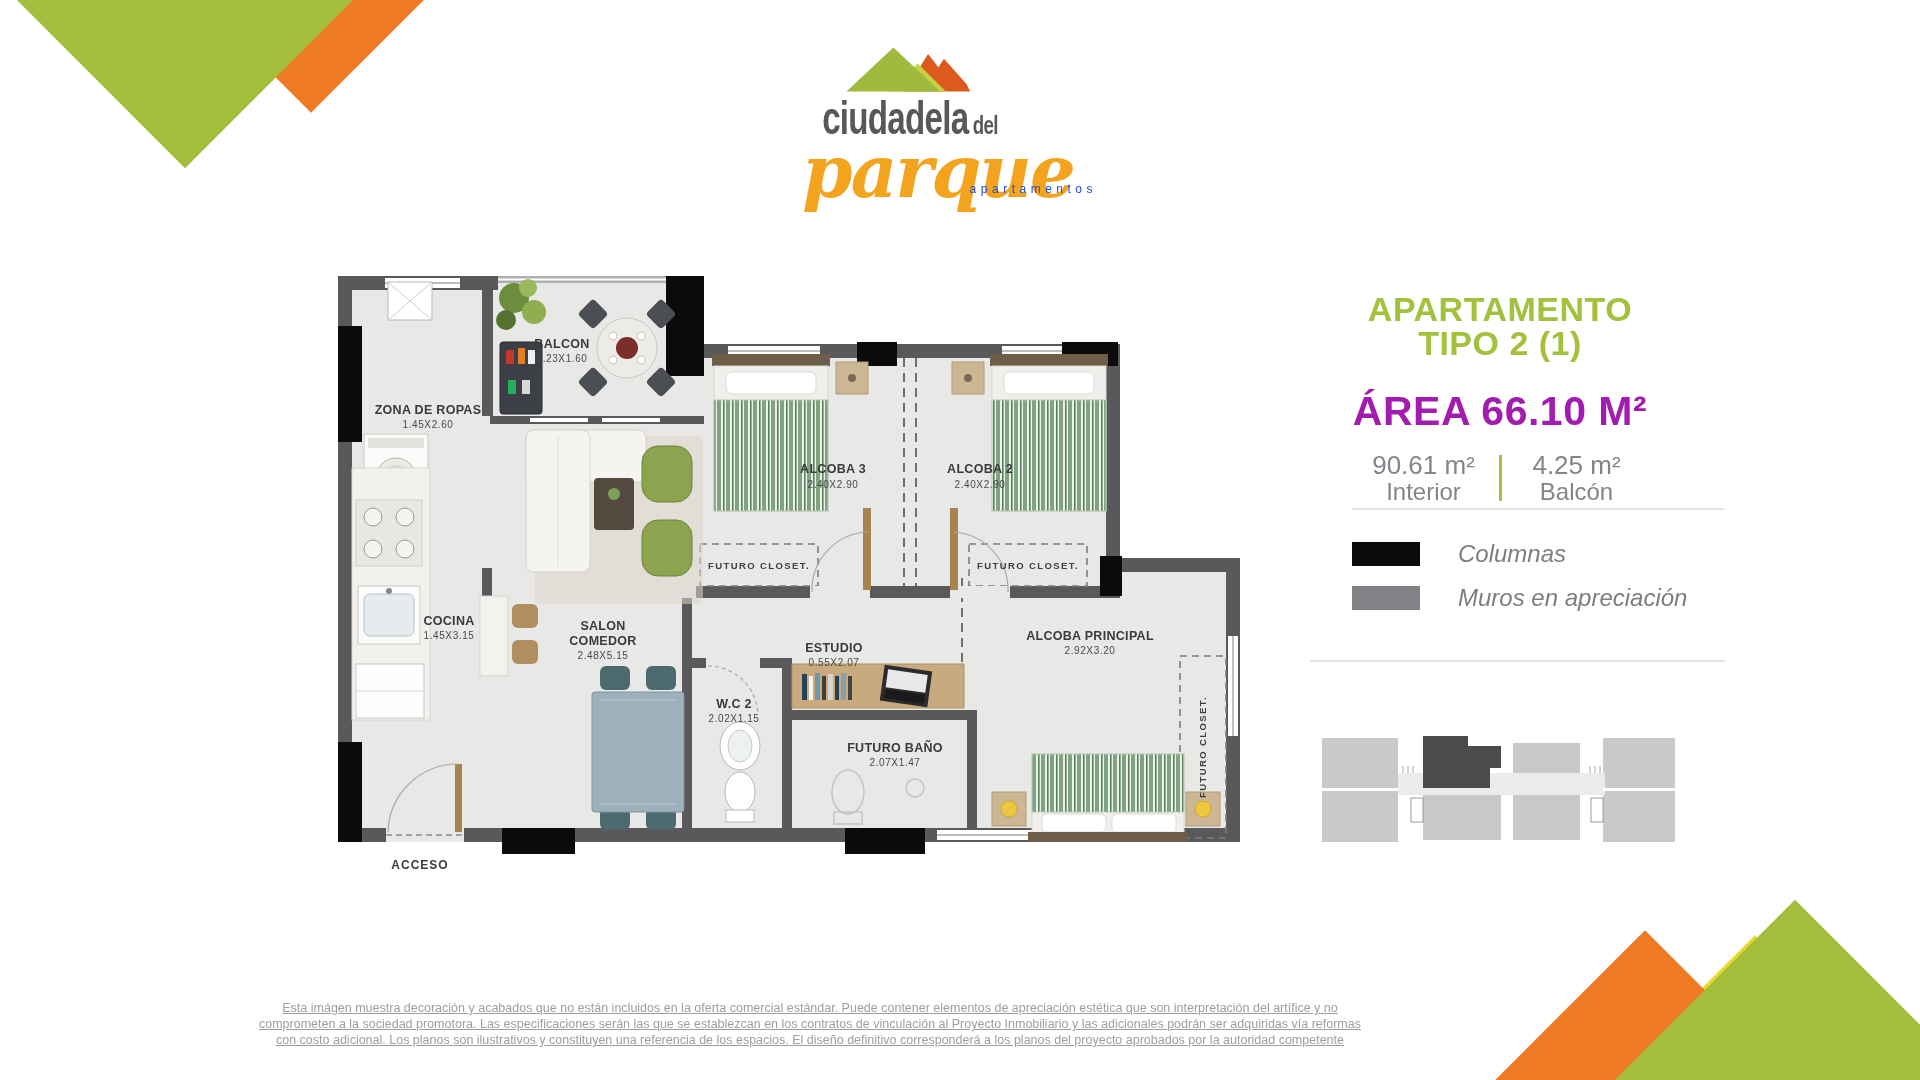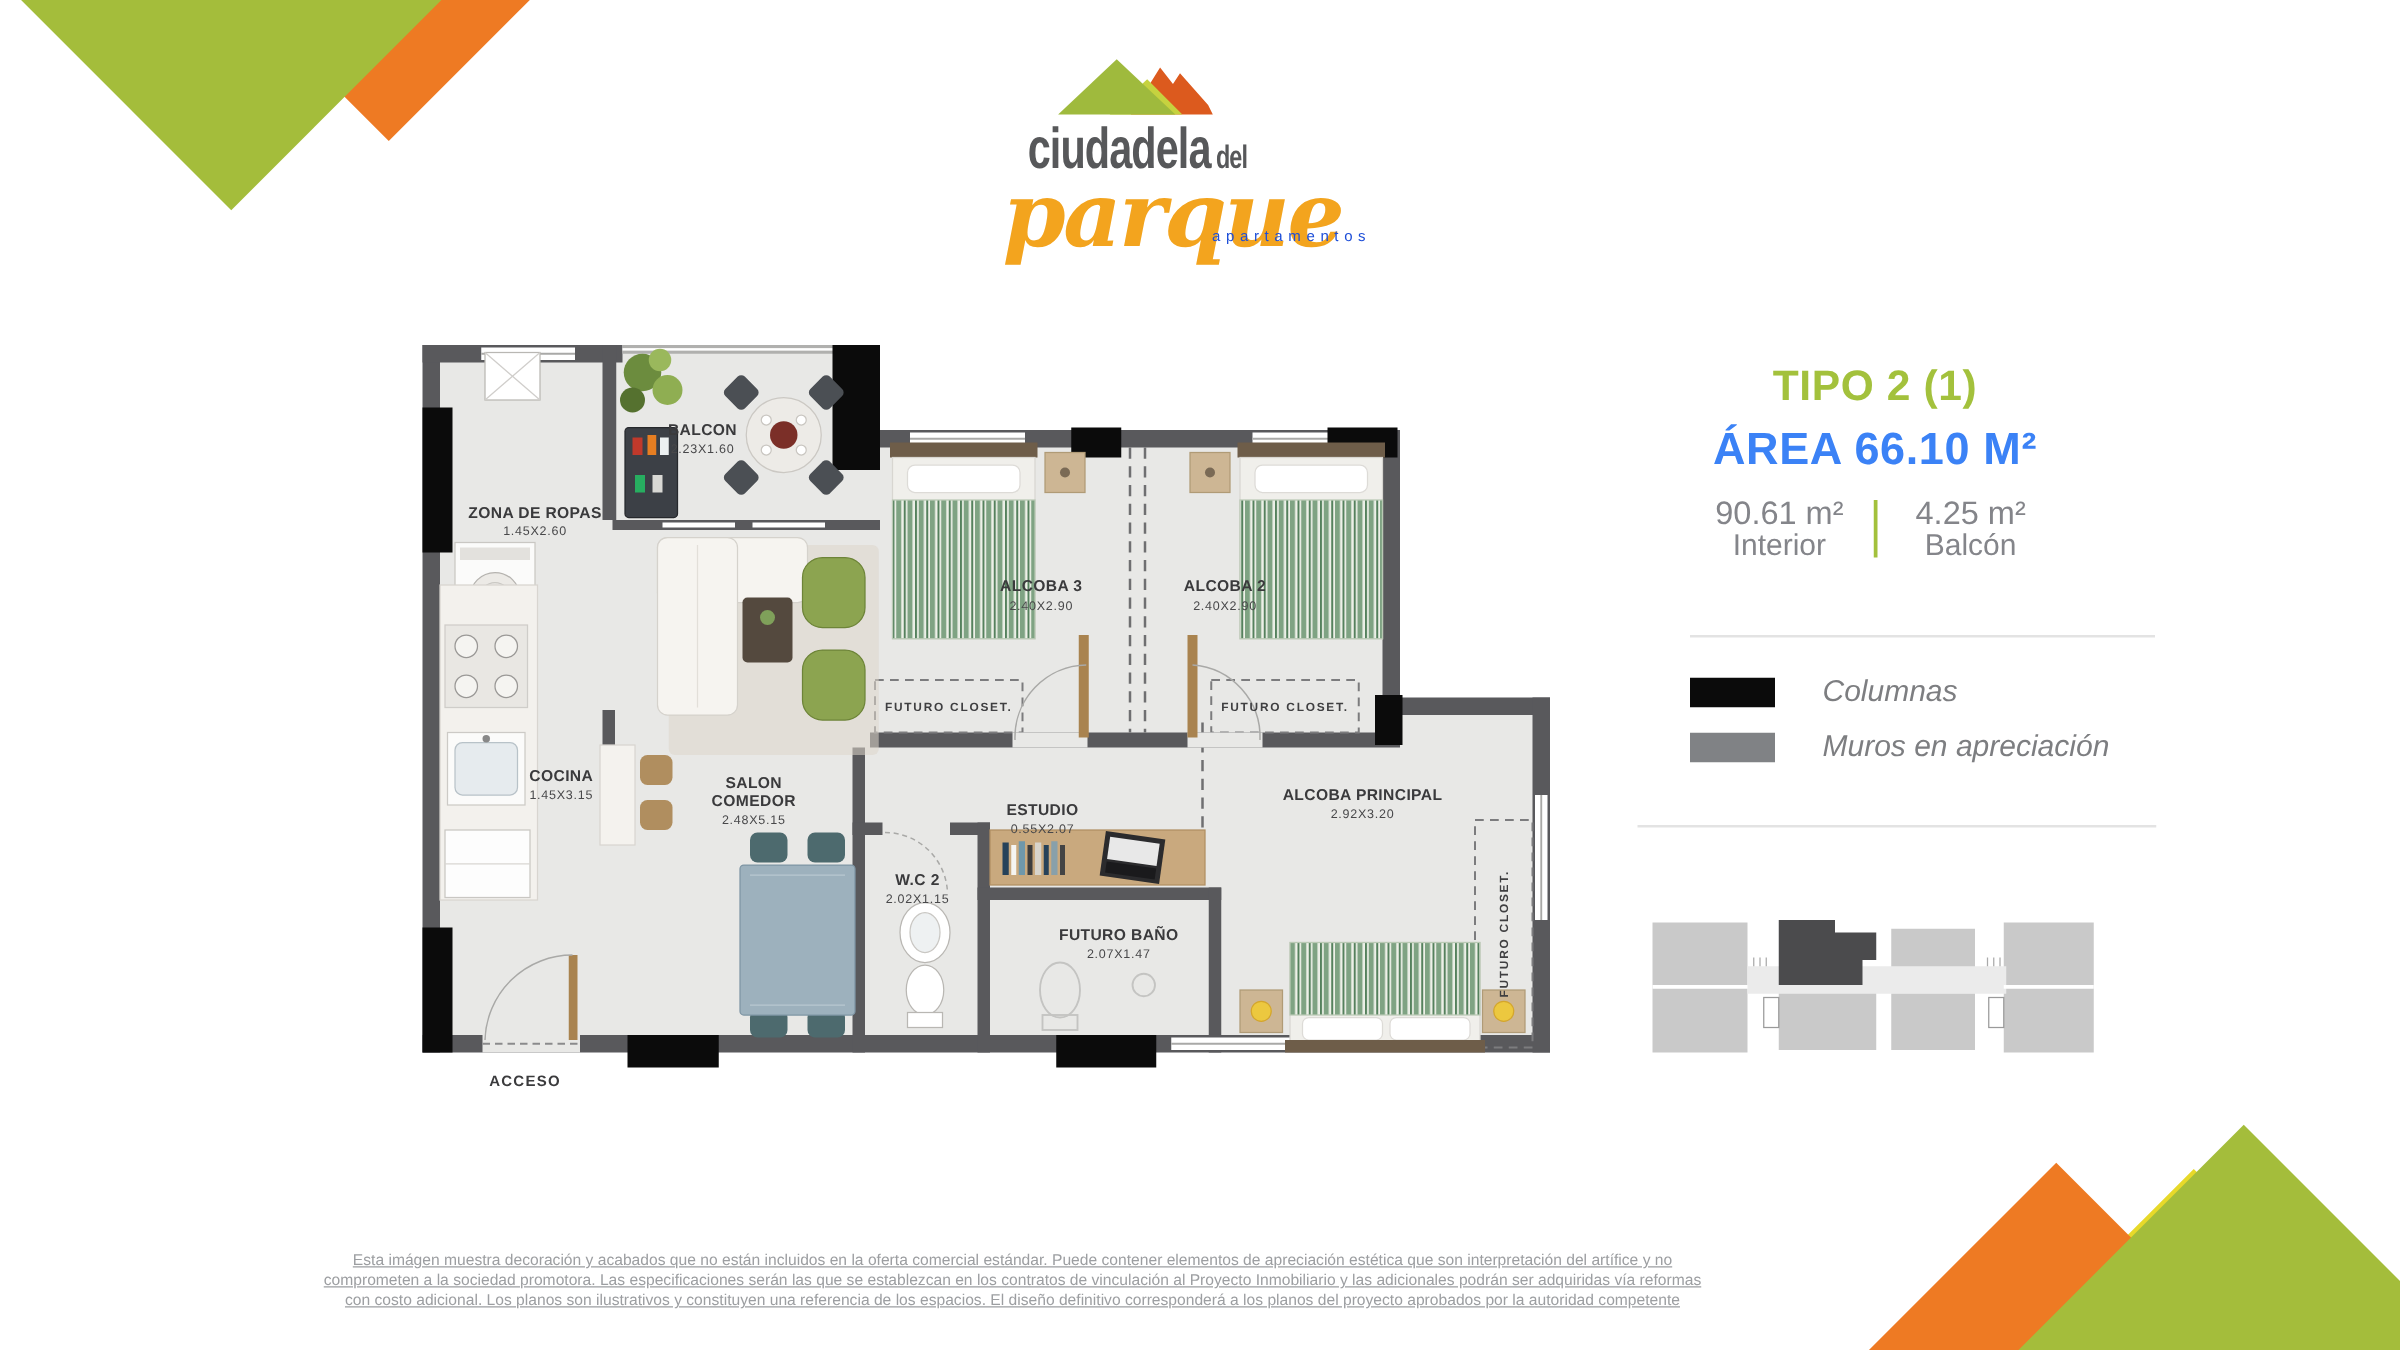--- a/index.html
+++ b/index.html
@@ -18,21 +18,21 @@
   .logo-name-inner{display:inline-block;transform:scaleX(0.72);transform-origin:center;
     font-weight:800;font-size:46px;letter-spacing:-1px;line-height:44px;}
   .logo-name-inner .del{font-size:26px;font-weight:800;margin-left:6px;}
   .logo-script{font-family:"DejaVu Serif",serif;font-style:italic;font-weight:700;font-size:72px;
     color:#f3a41e;text-align:center;margin-top:-12px;letter-spacing:-2px;transform:translateX(-34px);line-height:74px;}
   .logo-tagline{position:absolute;right:25px;top:140px;font-size:12px;font-weight:400;
     letter-spacing:4.5px;color:#1d4ed8;}
   
   .info{position:absolute;left:1330px;top:292px;width:340px;text-align:center;}
   .apt-title{color:#a3c13c;font-weight:800;font-size:34px;line-height:34px;letter-spacing:.5px;}
-  .apt-area{color:#3b82f6;font-weight:800;font-size:36px;margin-top:12px;letter-spacing:.5px;}
+  .apt-area{color:#a21caf;font-weight:800;font-size:41px;margin-top:28px;letter-spacing:.5px;}
   .area-row{display:flex;justify-content:center;align-items:center;margin-top:16px;gap:0;}
   .area-cell{width:150px;color:#84858a;}
   .area-value{font-size:26px;line-height:28px;}
   .area-label{font-size:24px;line-height:26px;}
   .area-div{width:3px;height:46px;background:#a3c13c;}
   .hr{position:absolute;background:#e3e3e3;height:2px;}
   .legend{position:absolute;left:1352px;top:540px;width:372px;}
   .legend-item{display:flex;align-items:center;margin-bottom:16px;}
   .legend-label{margin-left:38px;font-size:24px;color:#7d7e81;font-style:italic;}
   
@@ -343,20 +343,21 @@
       <text class="room-dims" x="760" y="386">2.92X3.20</text>
     </g>
     <text class="closet-label" x="429" y="301">FUTURO CLOSET.</text>
     <text class="closet-label" x="698" y="301">FUTURO CLOSET.</text>
     <text class="closet-label" x="873" y="482" transform="rotate(-90 873 479)">FUTURO CLOSET.</text>
     <text class="access-label" x="90" y="601">ACCESO</text>
   </g>
 </svg>
 
 <div class="info">
+  <div class="apt-title">APARTAMENTO</div>
   <div class="apt-title">TIPO 2 (1)</div>
   <div class="apt-area">ÁREA 66.10 M²</div>
   <div class="area-row">
     <div class="area-cell">
       <div class="area-value">90.61 m²</div>
       <div class="area-label">Interior</div>
     </div>
     <div class="area-div"></div>
     <div class="area-cell">
       <div class="area-value">4.25 m²</div>

